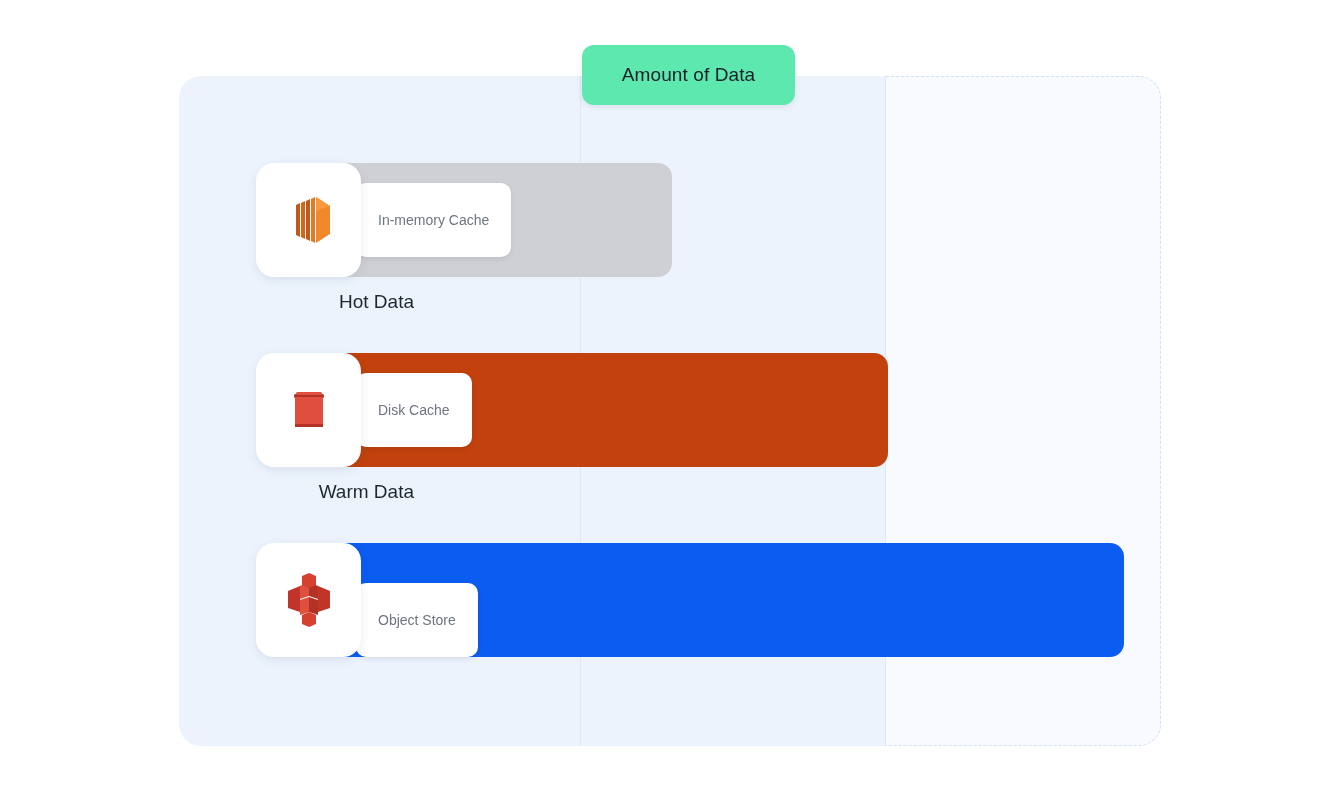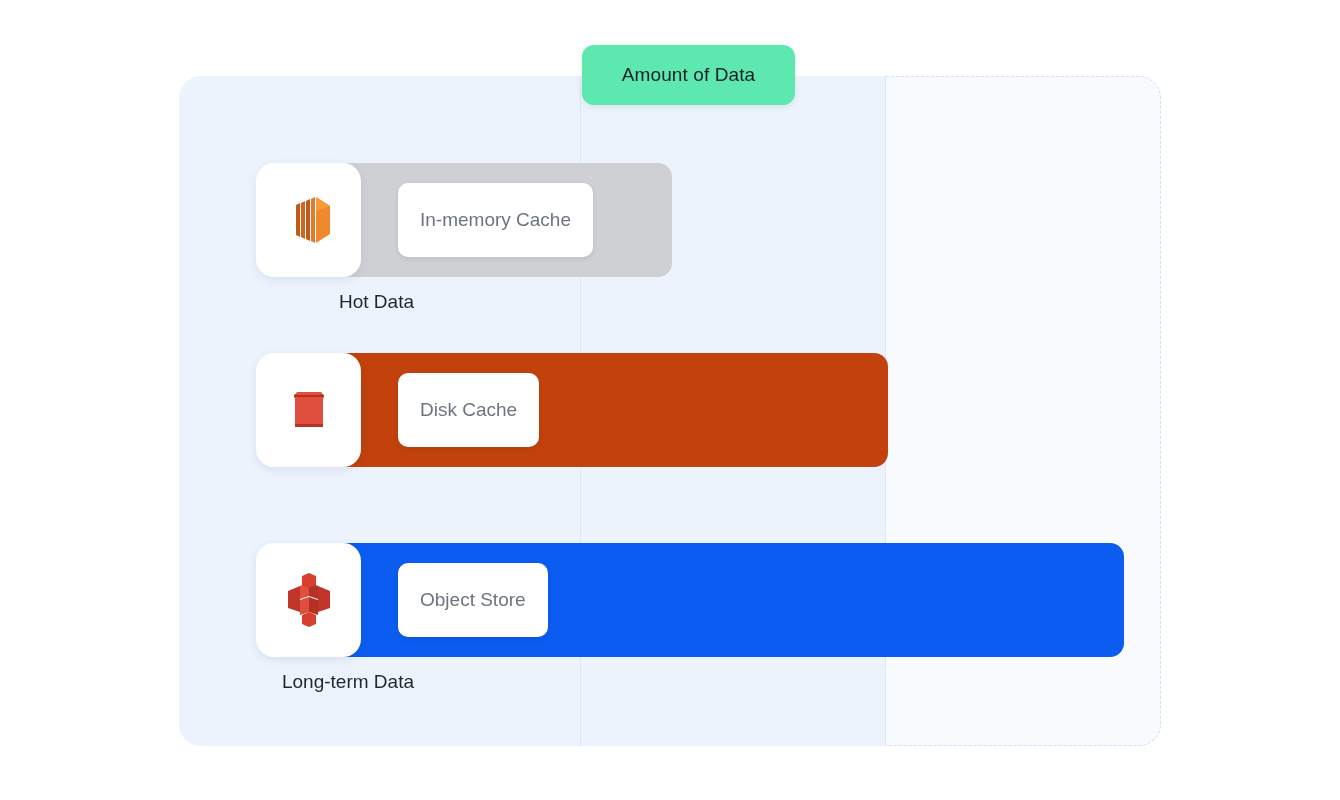--- a/index.html
+++ b/index.html
@@ -84,28 +84,28 @@
   .bar {
     position: absolute;
     left: 308px;
     top: 0;
     height: 114px;
     border-radius: 14px;
     display: flex;
     align-items: center;
   }
   .bar-pill {
-    margin-left: 90px;
+    margin-left: 48px;
     background: #ffffff;
     border-radius: 10px;
     height: 50px;
     padding: 12px 22px;
     display: flex;
     align-items: center;
-    font-size: 19px;
+    font-size: 14px;
     color: #6D7480;
     white-space: nowrap;
     box-shadow: 0 2px 5px rgba(30,45,70,.10);
   }
 
   .icon-tile {
     position: absolute;
     left: 256px;
     top: 0;
     width: 105px;
@@ -168,34 +168,34 @@
     </div>
   </div>
   <div class="icon-tile">
     <svg width="58" height="58" viewBox="0 0 58 58">
       <rect x="14" y="13" width="30" height="4" rx="1.5" fill="#B33225"></rect>
       <rect x="15" y="16" width="28" height="30" fill="#E04F3D"></rect>
       <rect x="15" y="43" width="28" height="3" fill="#B33225"></rect>
       <rect x="16" y="11" width="26" height="3" rx="1.5" fill="#E04F3D"></rect>
     </svg>
   </div>
+  <div class="row-label">Warm Data</div>
 </div>
 
 <div class="row" id="row-2">
-  <div class="bar" id="bar-2" style="width: 816px; background: rgb(11, 92, 240);">
+  <div class="bar" id="bar-2" style="width: 816px; background: rgb(11, 92, 240); align-items: flex-end;">
     <div class="bar-pill">
       <span>Object Store</span>
     </div>
   </div>
   <div class="icon-tile">
     <svg width="62" height="62" viewBox="0 0 62 62">
       <polygon points="10,22 22,17 22,43 10,39" fill="#C0342A"></polygon>
       <polygon points="40,17 52,22 52,39 40,43" fill="#C0342A"></polygon>
       <polygon points="22,17 31,13 31,27 22,30" fill="#E04F3D"></polygon>
       <polygon points="31,13 40,17 40,30 31,27" fill="#B33225"></polygon>
       <polygon points="22,31 31,28 31,43 22,46" fill="#E04F3D"></polygon>
       <polygon points="31,28 40,31 40,46 31,43" fill="#B33225"></polygon>
       <polygon points="24,7 31,4 38,7 38,16 31,19 24,16" fill="#D6412F"></polygon>
       <polygon points="24,46 31,43 38,46 38,55 31,58 24,55" fill="#D6412F"></polygon>
     </svg>
   </div>
-  <div class="row-label">Long-term Data</div>
 </div>
 
 </body></html>

